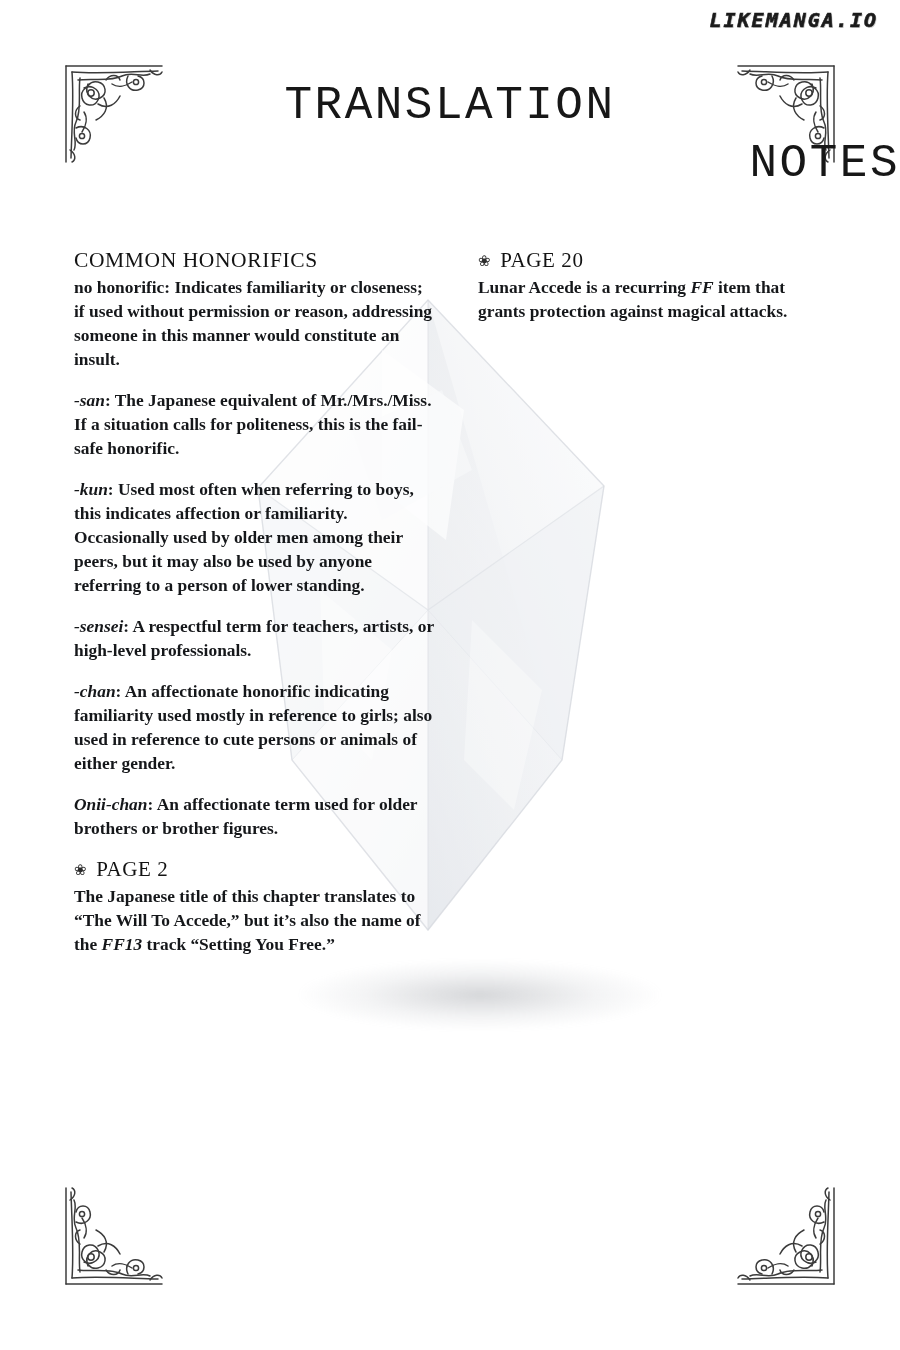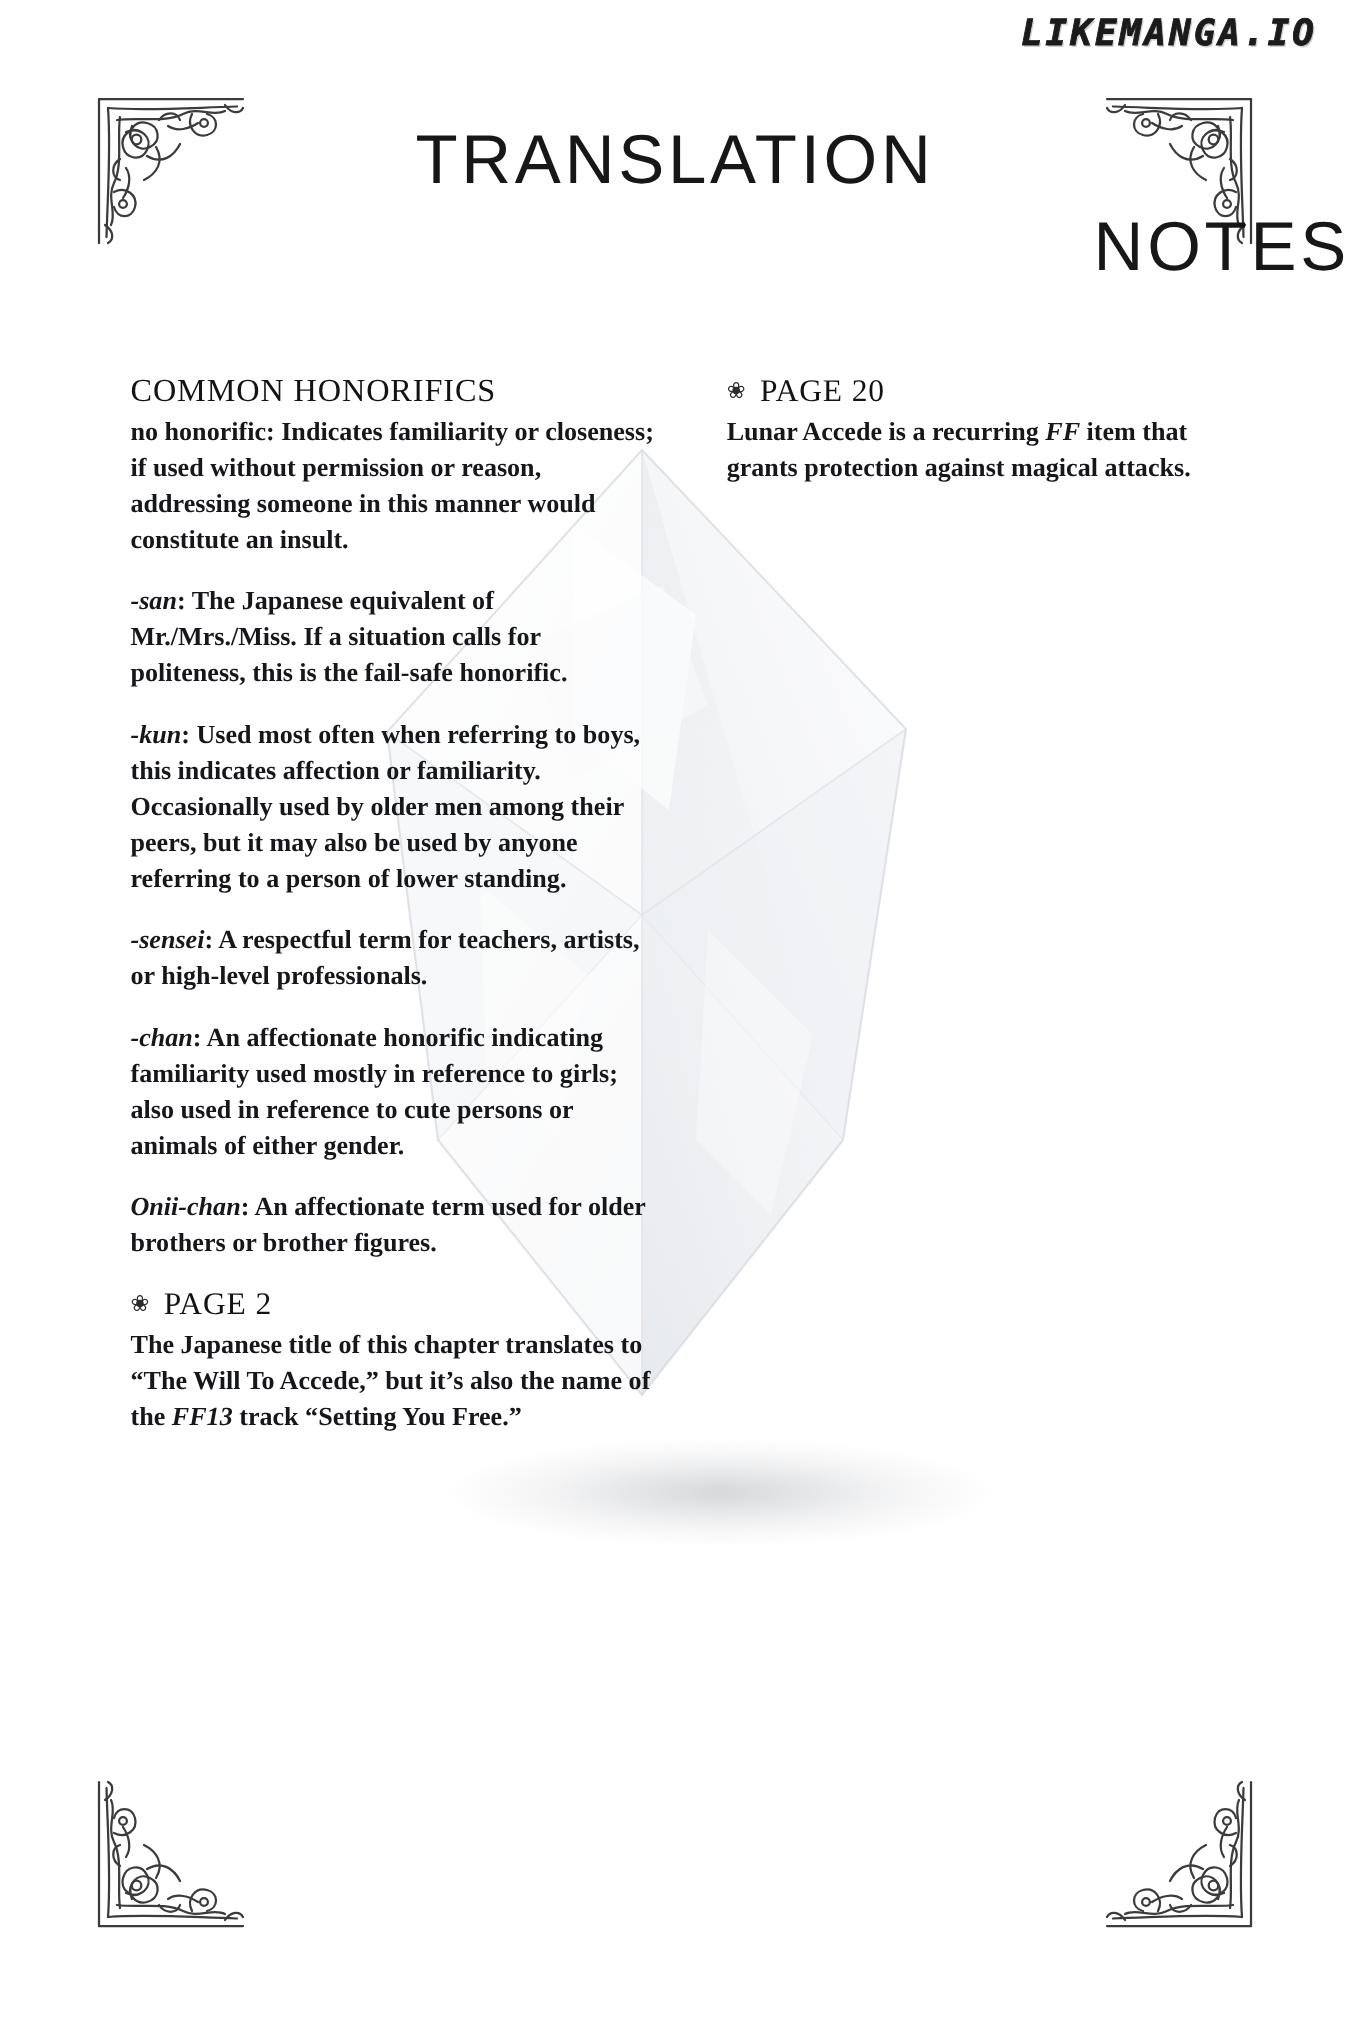--- a/index.html
+++ b/index.html
@@ -17,21 +17,21 @@
   }
 
   
   .watermark {
     position: absolute;
     top: 8px;
     right: 22px;
     font-family: "DejaVu Sans Mono", monospace;
     font-weight: bold;
     font-style: italic;
-    font-size: 24px;
+    font-size: 20px;
     letter-spacing: 2px;
     color: #1b1b1b;
     -webkit-text-stroke: 0.6px #1b1b1b;
     text-shadow: 1px 1px 0 #cfcfcf;
   }
 
   
   .art-layer {
     position: absolute;
     inset: 0;
@@ -68,40 +68,40 @@
   .orn-bl { left: 58px;  bottom: 58px; transform: scaleY(-1); }
   .orn-br { right: 58px; bottom: 58px; transform: scale(-1,-1); }
 
   
   .title {
     position: absolute;
     left: 0;
     right: 0;
     top: 78px;
     text-align: center;
-    font-family: Liberation Sans, sans-serif;
+    font-family: Liberation Mono, monospace;
     font-size: 46px;
     letter-spacing: 2.5px;
     line-height: 1.25;
     color: #171717;
   }
   .title .l1 { display: block; }
   .title .l2 { display: block; text-align: right; }
 
   
   .columns {
     position: absolute;
     top: 248px;
     left: 74px;
     width: 760px;
     display: flex;
     gap: 44px;
     align-items: flex-start;
   }
-  .col-left  { width: 360px; margin-left: 13px; }
+  .col-left  { width: 360px; }
   .col-right { width: 356px; }
 
   h2.section-head {
     margin: 0 0 2px 0;
     font-family: "Liberation Serif", serif;
     font-weight: normal;
     font-size: 21.5px;
     letter-spacing: 0.6px;
     color: #131313;
   }

